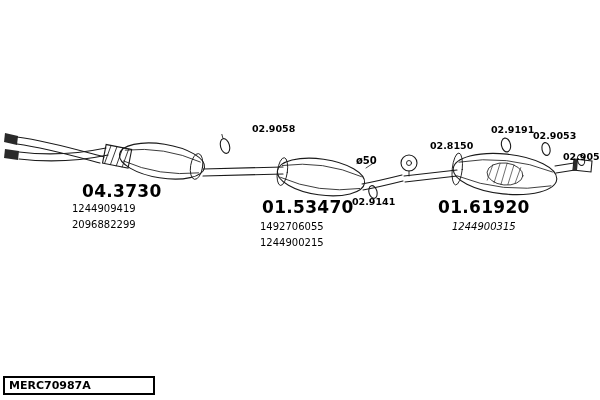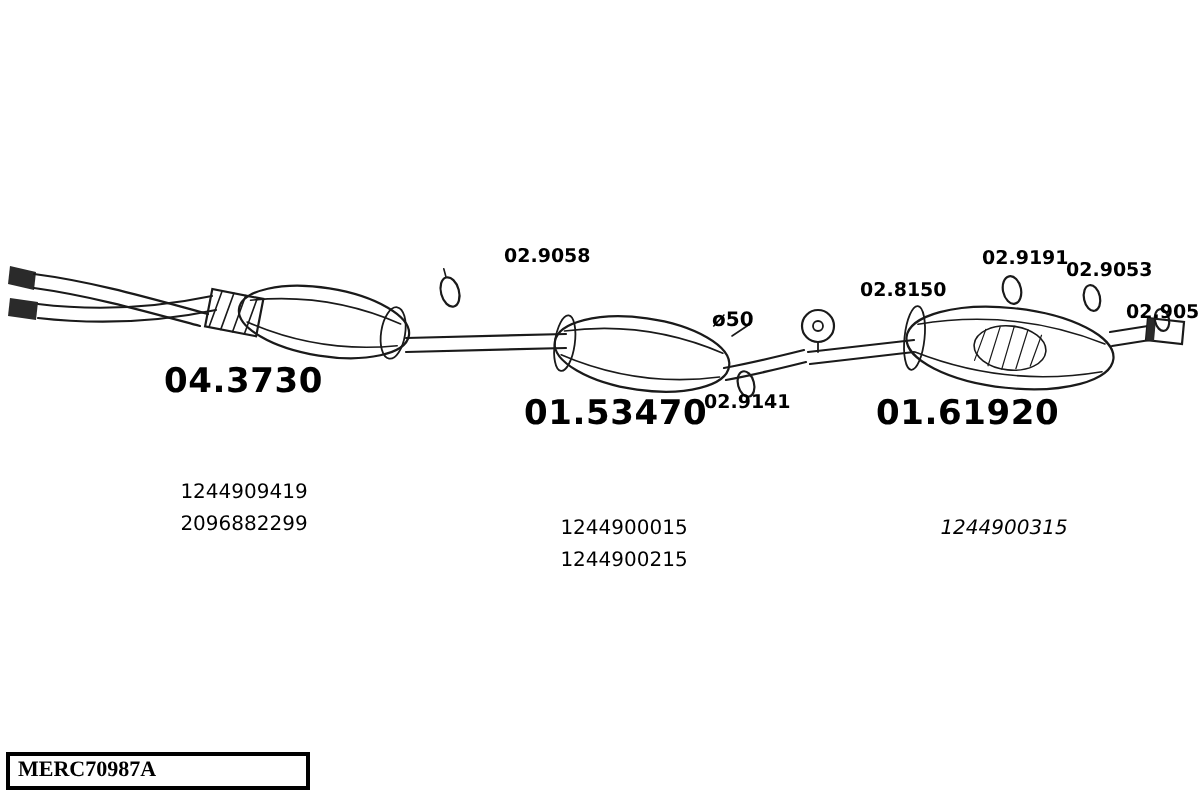--- a/index.html
+++ b/index.html
@@ -3,28 +3,27 @@
 <meta charset="utf-8">
 <style>
   html,body{margin:0;padding:0;background:#fff;}
   .stage{
     position:relative;width:600px;height:400px;background:#ffffff;
     font-family:"DejaVu Sans","Liberation Sans",sans-serif;overflow:hidden;color:#000;
   }
   .art{position:absolute;left:0;top:0;}
   .lbl{position:absolute;color:#000;white-space:nowrap;}
   .code-big{font-size:17px;font-weight:bold;letter-spacing:.3px;}
-  .ref{font-size:10px;text-align:center;margin-top:38px;}
+  .ref{font-size:10px;text-align:left;}
   .fit{font-size:9.5px;font-weight:bold;}
   .dia{font-size:10px;font-weight:bold;}
   .codebox{
     position:absolute;left:3px;top:376px;width:144px;height:15px;
     border:2px solid #000;font-size:11px;font-weight:bold;line-height:15px;padding-left:4px;
     background:#fff;
-    font-family:Liberation Serif, serif;
   }
 </style>
 </head>
 <body>
 
 <div class="stage">
 
   <svg class="art" width="600" height="400" viewBox="0 0 600 400">
     <g stroke="#1a1a1a" stroke-width="1.1" fill="none" stroke-linecap="round">
 
@@ -117,21 +116,21 @@
         <ellipse cx="581" cy="160" rx="3.5" ry="5.5"></ellipse>
       </g>
     </g>
   </svg>
 
   <div class="lbl code-big" style="left:82px;top:181px;">04.3730</div>
   <div class="lbl ref" style="left:72px;top:203px;width:100px;">1244909419</div>
   <div class="lbl ref" style="left:72px;top:219px;width:100px;">2096882299</div>
 
   <div class="lbl code-big" style="left:262px;top:197px;">01.53470</div>
-  <div class="lbl ref" style="left:260px;top:221px;width:104px;">1244900015</div>
+  <div class="lbl ref" style="left:260px;top:221px;width:104px;">1492706055</div>
   <div class="lbl ref" style="left:260px;top:237px;width:104px;">1244900215</div>
 
   <div class="lbl code-big" style="left:438px;top:197px;">01.61920</div>
   <div class="lbl ref" style="left:452px;top:221px;width:100px;font-style:italic;">1244900315</div>
 
   <div class="lbl fit" style="left:212px;top:123px;margin-left:40px;">02.9058</div>
   <div class="lbl fit" style="left:352px;top:196px;">02.9141</div>
   <div class="lbl fit" style="left:394px;top:140px;margin-left:36px;">02.8150</div>
   <div class="lbl fit" style="left:491px;top:124px;">02.9191</div>
   <div class="lbl fit" style="left:533px;top:130px;">02.9053</div>

